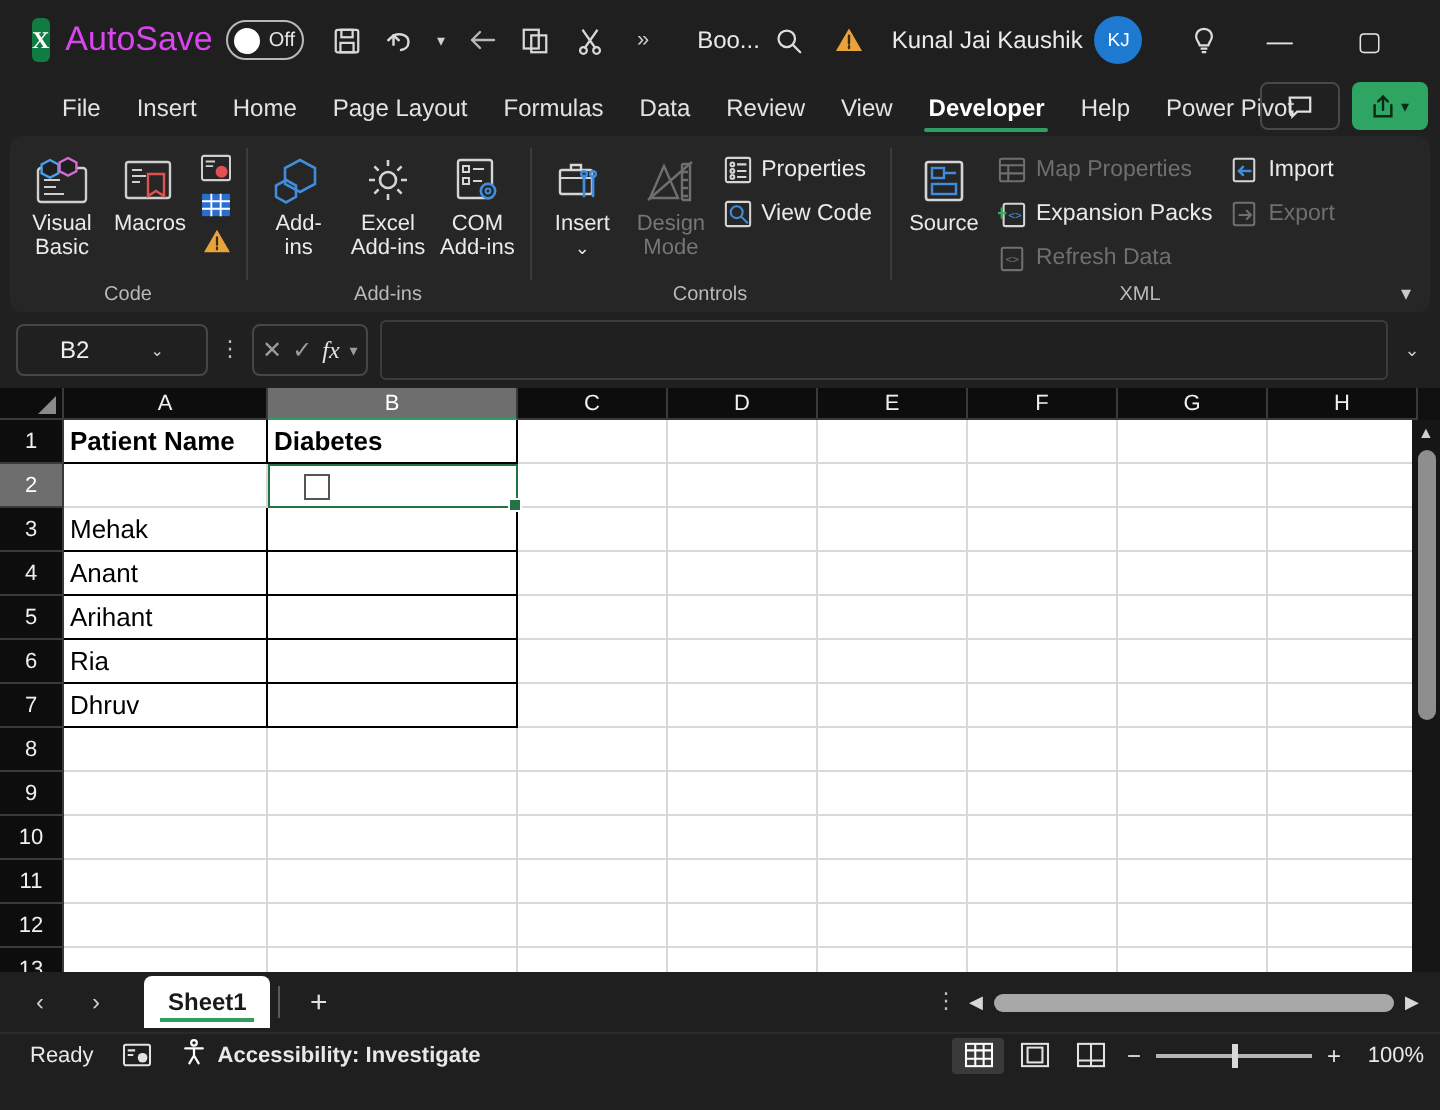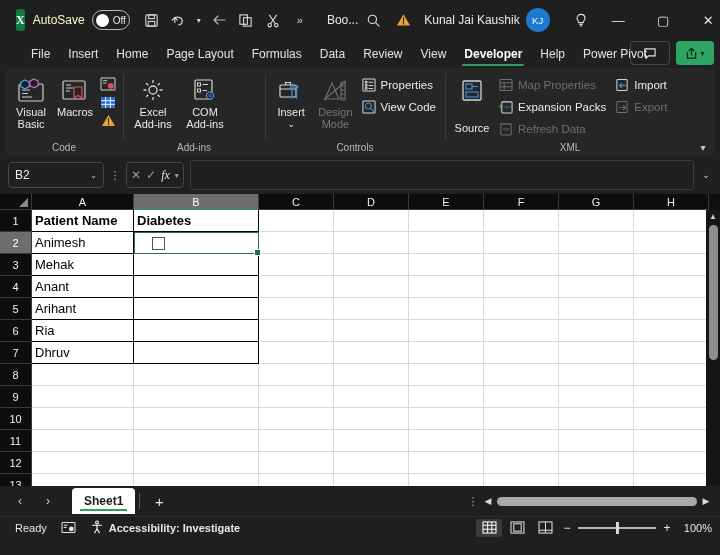--- a/index.html
+++ b/index.html
@@ -17,21 +17,21 @@
     height: 40px; display: flex; align-items: center;
     background: #1f1f1f; padding: 0 4px; gap: 0;
   }
   .xl-logo {
     width: 22px; height: 22px; margin: 0 8px 0 12px;
     background: #107c41; border-radius: 3px;
     display: flex; align-items: center; justify-content: center;
     color: #fff; font-size: 12px; font-weight: bold;
     font-family: "Liberation Serif", serif;
   }
-  .autosave-label { font-size: 12px; color: #fef9c3; margin-right: 7px; }
+  .autosave-label { font-size: 17px; color: #d946ef; margin-right: 7px; }
   .toggle {
     width: 46px; height: 20px; border: 1px solid #b9b9b9; border-radius: 10px;
     display: flex; align-items: center; background: transparent; padding: 0 3px; gap: 4px;
   }
   .toggle .knob { width: 13px; height: 13px; border-radius: 50%; background: #fff; }
   .toggle .off { font-size: 10px; color: #e8e8e8; }
   .qat { display: flex; align-items: center; gap: 1px; margin-left: 9px; }
   .qat-btn {
     width: 26px; height: 26px; display: flex; align-items: center; justify-content: center;
     border-radius: 4px; color: #d8d8d8;
@@ -107,21 +107,21 @@
   .stackicons .si { width: 18px; height: 16px; display: flex; align-items: center; justify-content: center; }
   .ribbon-collapse {
     position: absolute; right: 4px; bottom: 2px; color: #c9c9c9; font-size: 10px;
     width: 16px; height: 14px; display:flex; align-items:center; justify-content:center;
   }
 
   
   .fbar { height: 38px; display: flex; align-items: center; padding: 4px 6px 4px 8px; gap: 4px; background:#202020; }
   .namebox {
     width: 96px; height: 26px; border: 1px solid #474747; border-radius: 4px;
-    display: flex; align-items: center; padding: 0 6px; font-size: 12px; color: #efefef;
+    display: flex; align-items: center; padding: 0 21px; font-size: 12px; color: #efefef;
     background: #202020;
   }
   .namebox .nb-text { flex: 1; }
   .namebox .nb-caret { font-size: 8px; color: #cfcfcf; }
   .fb-dots { width: 14px; text-align: center; color: #bdbdbd; font-size: 11px; letter-spacing: 0; line-height: 6px;}
   .fbtools {
     height: 26px; border: 1px solid #474747; border-radius: 4px; display: flex; align-items: center;
     padding: 0 4px; gap: 5px; background: #202020;
   }
   .fbtools span { color: #9b9b9b; font-size: 12px; }
@@ -376,20 +376,30 @@
           </div>
         </div>
       </div>
       <div class="rgroup-title">Code</div>
     </div>
 
     <div class="rgroup" style="width:142px;">
       <div class="rgroup-body">
         <div class="bigbtn">
           <div class="ico">
+            <svg width="30" height="28" viewBox="0 0 30 28" fill="none" stroke="#3f8ddb" stroke-width="1.3">
+              <path d="M16 3 L23.5 7 V15 L16 19 L8.5 15 V7 Z"></path>
+              <path d="M9 13 L14 15.8 V21.4 L9 24.2 L4 21.4 V15.8 Z"></path>
+            </svg>
+          </div>
+          <div class="lbl">Add-</div>
+          <div class="lbl">ins</div>
+        </div>
+        <div class="bigbtn">
+          <div class="ico">
             <svg width="28" height="28" viewBox="0 0 28 28" fill="none" stroke="#d5d5d5" stroke-width="1.3">
               <circle cx="14" cy="13" r="4"></circle>
               <path d="M14 3 v3 M14 20 v3 M4.5 13 h3 M20.5 13 h3 M7.2 6.2 l2.1 2.1 M18.7 17.7 l2.1 2.1 M20.8 6.2 l-2.1 2.1 M9.3 17.7 l-2.1 2.1"></path>
             </svg>
           </div>
           <div class="lbl">Excel</div>
           <div class="lbl">Add-ins</div>
         </div>
         <div class="bigbtn">
           <div class="ico">
@@ -459,21 +469,21 @@
             </span>
             <span>View Code</span>
           </div>
         </div>
       </div>
       <div class="rgroup-title">Controls</div>
     </div>
 
     <div class="rgroup" style="width:250px;">
       <div class="rgroup-body">
-        <div class="bigbtn" style="width:46px;gap:16px;">
+        <div class="bigbtn" style="width:46px;">
           <div class="ico">
             <svg width="28" height="26" viewBox="0 0 28 26" fill="none">
               <rect x="5" y="3" width="18" height="19" rx="1.2" stroke="#d5d5d5" stroke-width="1.3"></rect>
               <rect x="8" y="6" width="6" height="5" stroke="#3f8ddb" stroke-width="1.2"></rect>
               <rect x="8" y="14" width="12" height="5" stroke="#3f8ddb" stroke-width="1.2"></rect>
               <path d="M14 8.5 H20" stroke="#3f8ddb" stroke-width="1.2"></path>
             </svg>
           </div>
           <div class="lbl">Source</div>
         </div>
@@ -653,21 +663,20 @@
           <div class="cell" style="left: 0px; top: 264px; width: 102px; height: 22px;"></div>
           <div class="cell" style="left: 102px; top: 264px; width: 125px; height: 22px;"></div>
           <div class="cell" style="left: 227px; top: 264px; width: 75px; height: 22px;"></div>
           <div class="cell" style="left: 302px; top: 264px; width: 75px; height: 22px;"></div>
           <div class="cell" style="left: 377px; top: 264px; width: 75px; height: 22px;"></div>
           <div class="cell" style="left: 452px; top: 264px; width: 75px; height: 22px;"></div>
           <div class="cell" style="left: 527px; top: 264px; width: 75px; height: 22px;"></div>
           <div class="cell" style="left: 602px; top: 264px; width: 75px; height: 22px;"></div>
           <div class="cell datacol bold" style="left: 0px; top: 0px; width: 102px; height: 22px; background: rgb(255, 255, 255);">Patient Name</div>
           <div class="cell datacol bold" style="left: 102px; top: 0px; width: 125px; height: 22px; background: rgb(255, 255, 255);">Diabetes</div>
-          <div class="cell datacol" style="left: 0px; top: 22px; width: 102px; height: 22px; background: rgb(255, 255, 255);">Animesh</div>
           <div class="cell datacol" style="left: 102px; top: 22px; width: 125px; height: 22px; background: rgb(255, 255, 255);"></div>
           <div class="cell datacol" style="left: 0px; top: 44px; width: 102px; height: 22px; background: rgb(255, 255, 255);">Mehak</div>
           <div class="cell datacol" style="left: 102px; top: 44px; width: 125px; height: 22px; background: rgb(255, 255, 255);"></div>
           <div class="cell datacol" style="left: 0px; top: 66px; width: 102px; height: 22px; background: rgb(255, 255, 255);">Anant</div>
           <div class="cell datacol" style="left: 102px; top: 66px; width: 125px; height: 22px; background: rgb(255, 255, 255);"></div>
           <div class="cell datacol" style="left: 0px; top: 88px; width: 102px; height: 22px; background: rgb(255, 255, 255);">Arihant</div>
           <div class="cell datacol" style="left: 102px; top: 88px; width: 125px; height: 22px; background: rgb(255, 255, 255);"></div>
           <div class="cell datacol" style="left: 0px; top: 110px; width: 102px; height: 22px; background: rgb(255, 255, 255);">Ria</div>
           <div class="cell datacol" style="left: 102px; top: 110px; width: 125px; height: 22px; background: rgb(255, 255, 255);"></div>
           <div class="cell datacol" style="left: 0px; top: 132px; width: 102px; height: 22px; background: rgb(255, 255, 255);">Dhruv</div>

